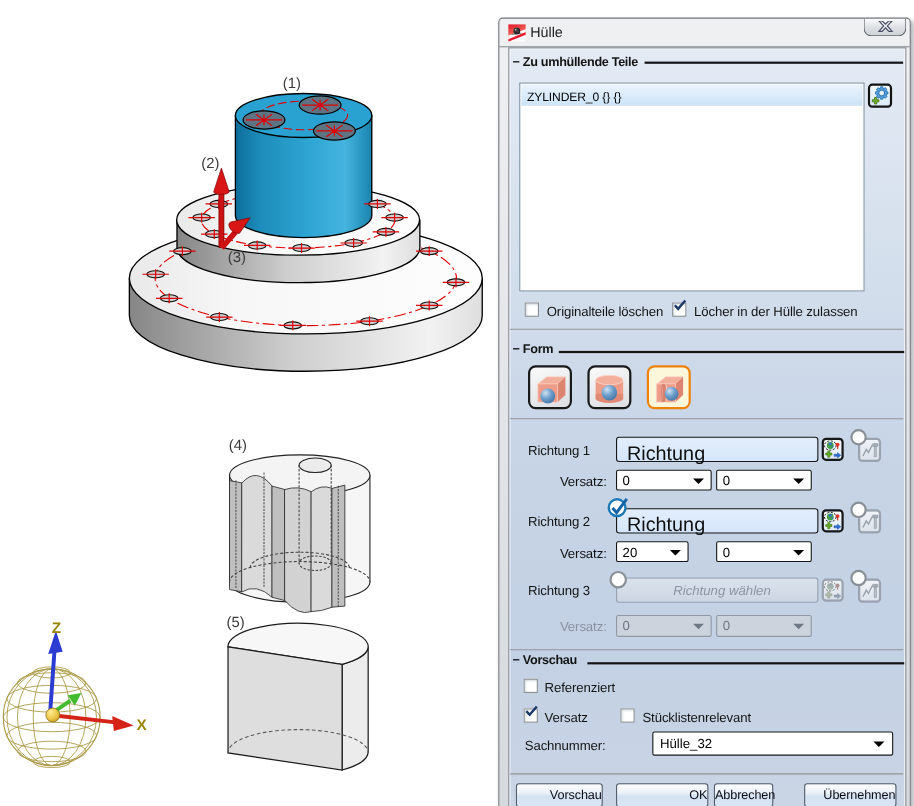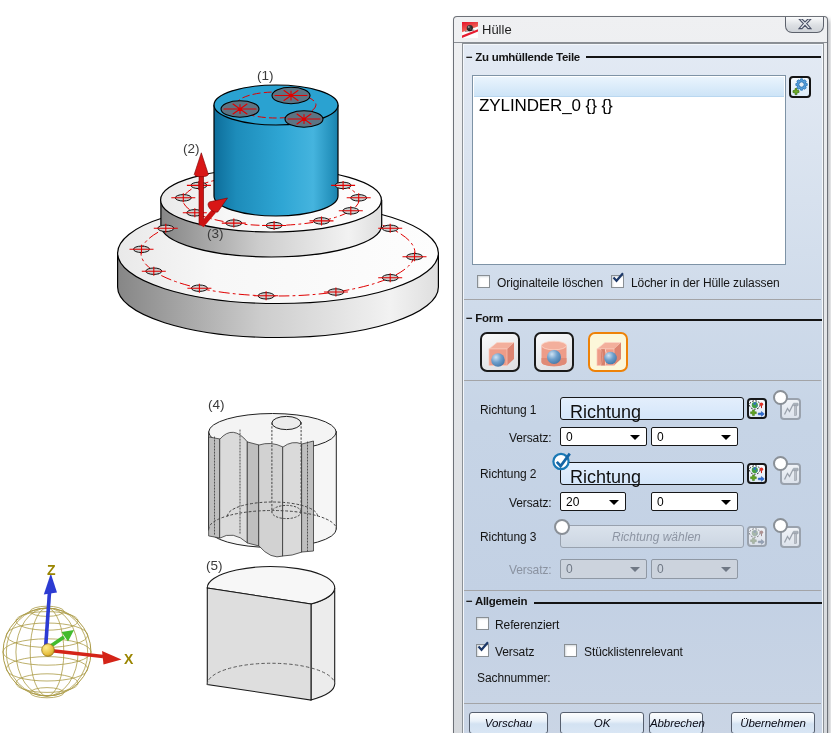--- a/index.html
+++ b/index.html
@@ -13,21 +13,21 @@
 .gline{position:absolute;height:2px;background:#141414;}
 .lbl{position:absolute;font-size:12px;color:#141414;letter-spacing:-0.1px;white-space:nowrap;}
 .cb{position:absolute;width:13px;height:13px;background:#fff;border:1px solid #898f94;box-shadow:inset 1px 1px 2px #d4d9dd;}
 .sep{position:absolute;left:10px;width:357px;height:1px;background:#33373c;border-bottom:1px solid rgba(255,255,255,0.55);}
 .combo{position:absolute;background:#fff;border:1.5px solid #17181a;border-radius:2px;font-size:12px;color:#000;}
 .combo .tx{position:absolute;left:5px;top:2px;}
 .combo .ar{position:absolute;right:6px;top:7px;width:0;height:0;border-left:5px solid transparent;border-right:5px solid transparent;border-top:5px solid #000;}
 .combod{position:absolute;background:#ccd3dd;border:1.5px solid #8f98a4;border-radius:2px;font-size:12px;color:#6f7885;}
 .combod .tx{position:absolute;left:5px;top:2px;}
 .combod .ar{position:absolute;right:6px;top:7px;width:0;height:0;border-left:5px solid transparent;border-right:5px solid transparent;border-top:5px solid #6f7885;}
-.btn{position:absolute;height:22px;border:1px solid #565f6e;border-radius:3px;background:linear-gradient(#fdfefe 0%,#e9f1f9 40%,#d3e2f2 55%,#d9e6f4 100%);font-size:11.5px;color:#0a0a14;text-align:center;line-height:20px;letter-spacing:-0.1px;font-style:italic;}
+.btn{position:absolute;height:22px;border:1px solid #565f6e;border-radius:3px;background:linear-gradient(#fdfefe 0%,#e9f1f9 40%,#d3e2f2 55%,#d9e6f4 100%);font-size:11.5px;color:#0a0a14;text-align:right;line-height:20px;letter-spacing:-0.1px;}
 .formbtn{position:absolute;top:315px;width:40px;height:40px;border:2px solid #1a1a1a;border-radius:7px;background:linear-gradient(160deg,#fafafa,#dcdee2);}
 .dirfield{position:absolute;left:106px;width:184px;height:23px;background:linear-gradient(#e3eefc,#d4e6fa);border:1.5px solid #17181a;border-radius:3px;font-size:18px;color:#101010;}
 .iconbtn{position:absolute;width:20px;height:21px;border:2px solid #17181a;border-radius:4px;background:linear-gradient(#f8fbfe,#dfeaf6);}
 .iconbtnd{position:absolute;width:20px;height:21px;border:2px solid #9aa2ad;border-radius:4px;background:linear-gradient(#eef1f6,#dbe1ea);}
 .graybtn{position:absolute;width:21px;height:22px;border:2px solid #9aa2ad;border-radius:4px;background:linear-gradient(#f0f3f7,#dde3ec);}
 .circ{position:absolute;width:15px;height:15px;border-radius:50%;background:#fff;border:2px solid #8a9097;}
 </style></head>
 <body>
 
 <svg class="abs" id="scene" style="left:0;top:0" width="460" height="733" viewBox="0 0 460 733">
@@ -258,21 +258,21 @@
     <svg style="position:absolute;left:12px;top:2px" width="14" height="11" viewBox="0 0 14 11">
       <path d="M1,0 L4,0 L7,3 L10,0 L13,0 L8.7,4.6 L13,9.6 L10,9.6 L7,6.3 L4,9.6 L1,9.6 L5.3,4.6 Z" fill="#e8ebef" stroke="#4a5166" stroke-width="1.1"></path>
     </svg>
   </div>
   <div style="position:absolute;left:0px;top:25px;width:373px;height:1px;background:#8a8e94"></div>
   <div id="client"></div>
 
   <div class="glabel" style="left:12px;top:34px">− Zu umhüllende Teile</div>
   <div class="gline" style="left:132px;top:39px;width:235px"></div>
   <div class="abs" style="left:18px;top:58px;width:314px;height:190px;background:#fff;border:1px solid #7e93a6;">
-    <div class="abs" style="left:1px;top:1px;right:1px;height:19px;background:linear-gradient(#eaf4fd,#cde4f7);border-bottom:1px solid #b9d7f0;font-size:17px;color:#000;padding:19px 0 0 5px;letter-spacing:-0.1px;">ZYLINDER_0 {} {}</div>
+    <div class="abs" style="left:1px;top:1px;right:1px;height:19px;background:linear-gradient(#eaf4fd,#cde4f7);border-bottom:1px solid #b9d7f0;font-size:11px;color:#000;padding:6px 0 0 5px;letter-spacing:-0.1px;">ZYLINDER_0 {} {}</div>
   </div>
 
   <div class="abs" style="left:335px;top:59px;width:22px;height:22px;border:2px solid #141414;border-radius:4px;background:linear-gradient(#f6fafd,#dcebf8);">
     <svg style="position:absolute;left:0px;top:0px" width="18" height="18" viewBox="0 0 18 18">
       <g fill="#58a0dc" stroke="#1d6db0" stroke-width="0.7">
         <path d="M9.6,0.8 l1.9,0 l0.5,1.9 l1.9,-0.95 l1.4,1.4 l-0.95,1.9 l1.9,0.5 l0,1.9 l-1.9,0.5 l0.95,1.9 l-1.4,1.4 l-1.9,-0.95 l-0.5,1.9 l-1.9,0 l-0.5,-1.9 l-1.9,0.95 l-1.4,-1.4 l0.95,-1.9 l-1.9,-0.5 l0,-1.9 l1.9,-0.5 l-0.95,-1.9 l1.4,-1.4 l1.9,0.95 Z"></path>
       </g>
       <circle cx="10.55" cy="6.55" r="2.7" fill="#e4edf5" stroke="#1d6db0" stroke-width="0.9"></circle>
       <path d="M4.6,11.2 l2,0 l0,2 l2,0 l0,2 l-2,0 l0,2 l-2,0 l0,-2 l-2,0 l0,-2 l2,0 Z" fill="#6fae28" stroke="#3d7312" stroke-width="0.7" transform="translate(-0.6,-0.6)"></path>
     </svg>
@@ -423,32 +423,36 @@
       <span class="tx">0</span>
       <span class="ar"></span>
     </div>
   <div class="combod" style="left:197px;top:542px;width:87px;height:20px">
       <span class="tx">0</span>
       <span class="ar"></span>
     </div>
 
   <div class="sep" style="top:573px"></div>
 
-  <div class="glabel" style="left:12px;top:578px">− Allgemein</div>
+  <div class="glabel" style="left:12px;top:578px">− Vorschau</div>
   <div class="gline" style="left:80px;top:585px;width:288px"></div>
   <div class="cb" style="left:22px;top:600px"></div>
   <div class="lbl" style="left:41px;top:601px">Referenziert</div>
   <div class="cb" style="left:22px;top:627px"></div>
   <svg class="abs" style="left:22px;top:622px" width="15" height="15" viewBox="0 0 15 15">
       <path d="M2.5,7.5 L5.5,10.8 L12,3.2" fill="none" stroke="#1c3868" stroke-width="2.2"></path>
     </svg>
   <div class="lbl" style="left:41px;top:628px">Versatz</div>
   <div class="cb" style="left:110px;top:627px"></div>
   <div class="lbl" style="left:130px;top:628px">Stücklistenrelevant</div>
   <div class="lbl" style="left:23px;top:654px">Sachnummer:</div>
+  <div class="combo" style="left:139px;top:648px;width:219px;height:22px">
+      <span class="tx" style="top:3px;left:6px">Hülle_32</span>
+      <span class="ar" style="top:8px;right:7px"></span>
+    </div>
 
   <div class="sep" style="top:686px"></div>
 
   <div class="btn" style="left:15px;top:695px;width:79px">Vorschau</div>
   <div class="btn" style="left:106px;top:695px;width:84px">OK</div>
   <div class="btn" style="left:195px;top:695px;width:54px">Abbrechen</div>
   <div class="btn" style="left:277px;top:695px;width:84px">Übernehmen</div>
 </div>
 
 </body></html>

